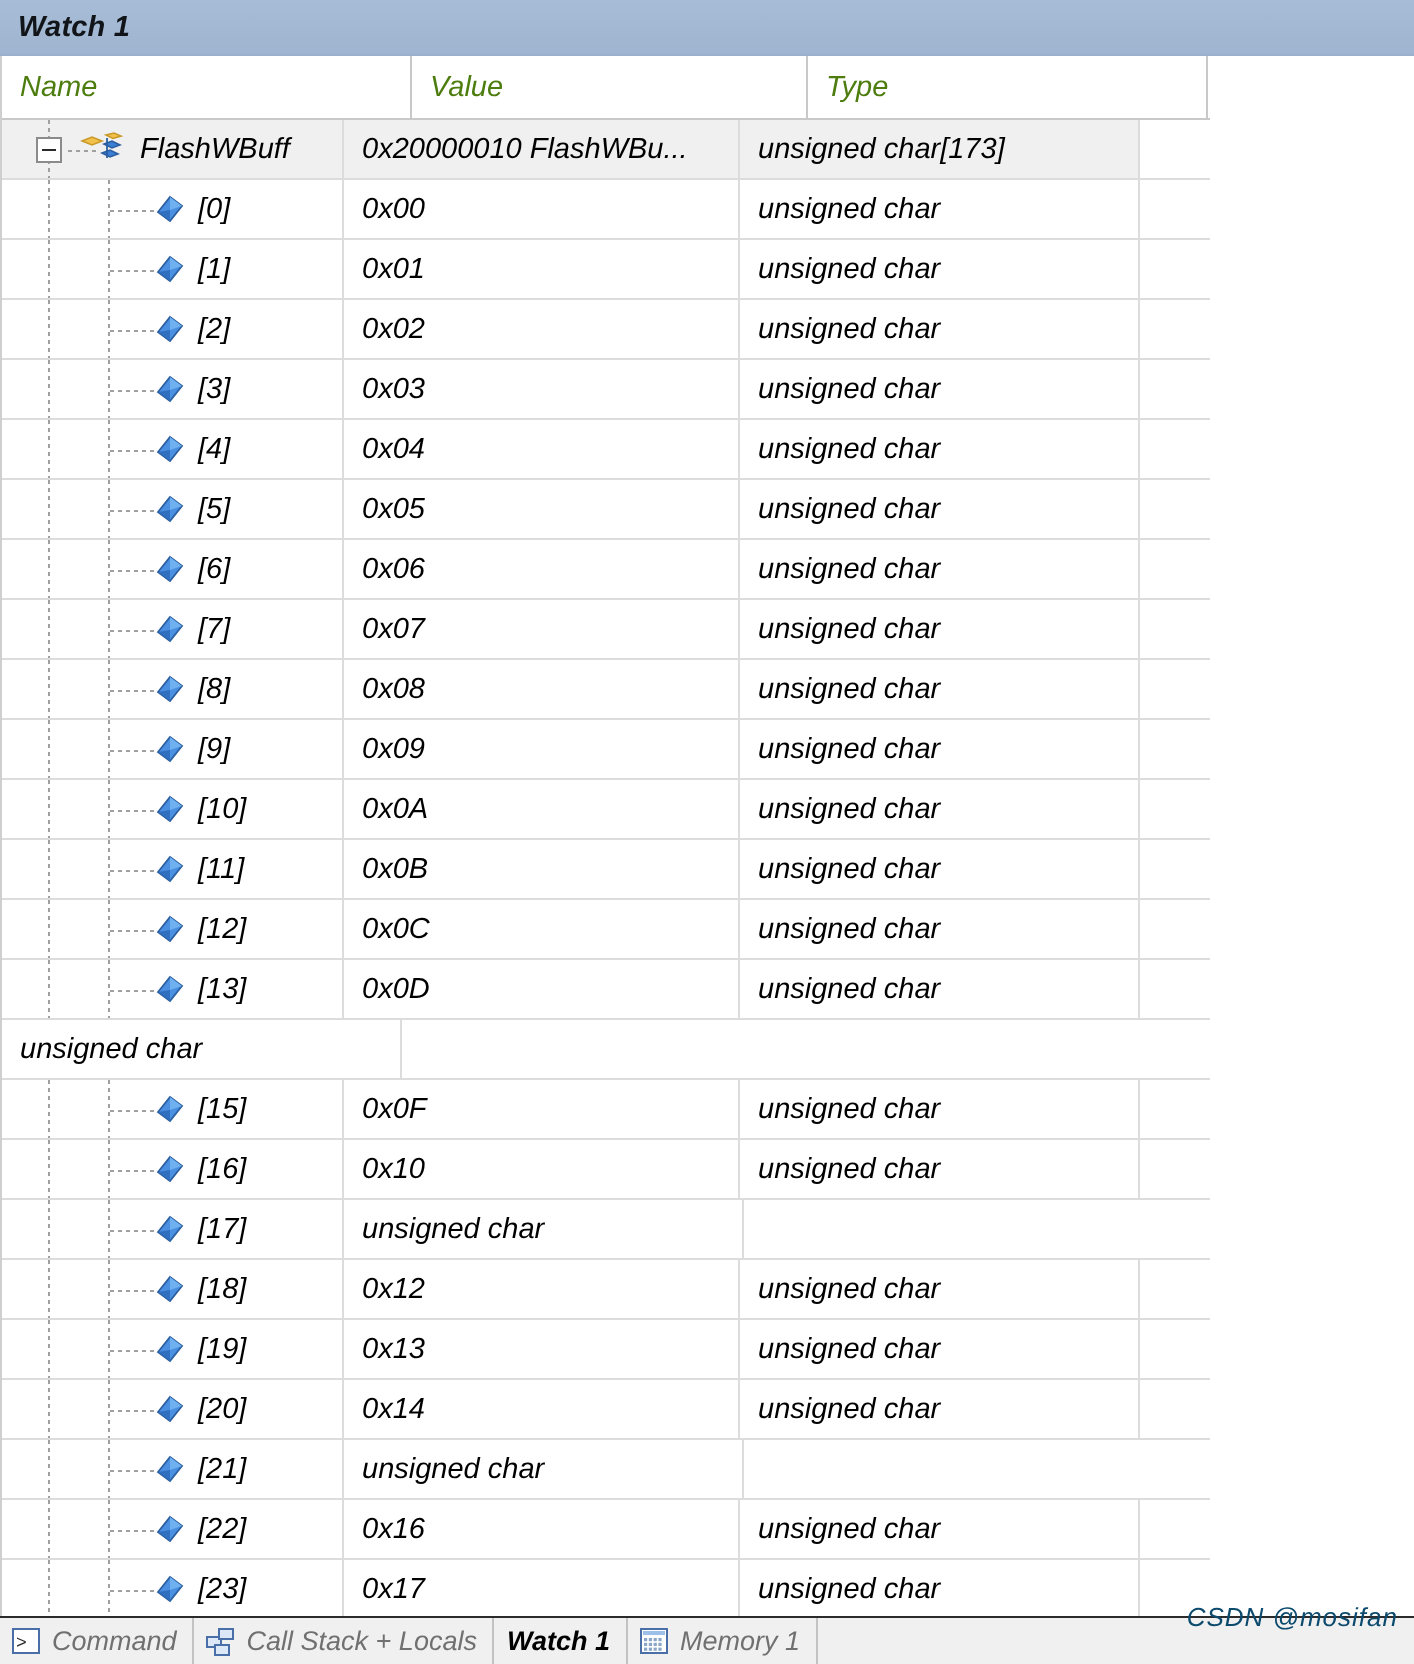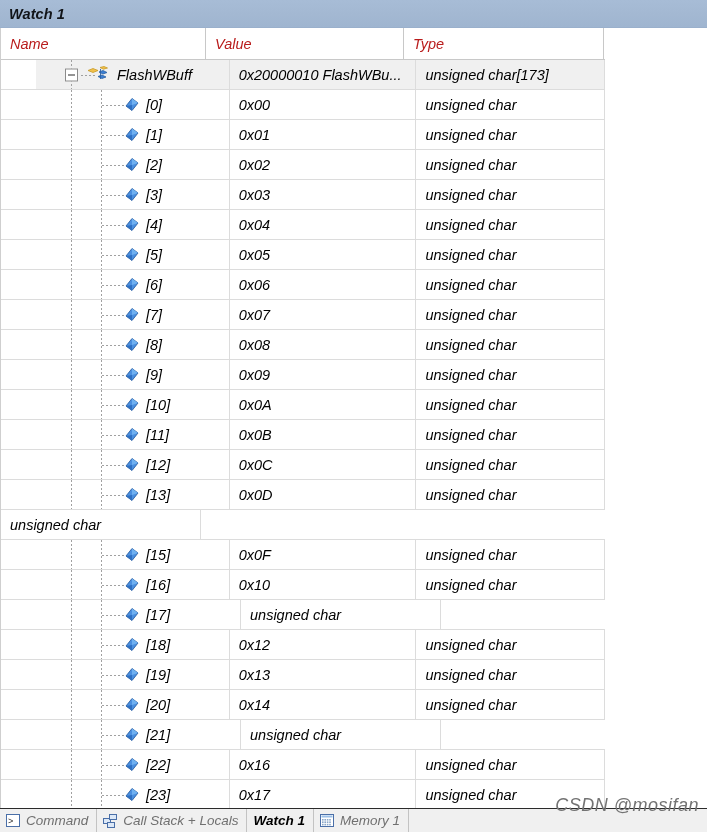--- a/index.html
+++ b/index.html
@@ -53,21 +53,21 @@
 
   
   .hdr {
     display: flex;
     height: 32px;
     background: #ffffff;
     border-bottom: 1px solid #c8c8c8;
   }
   .hdr .hcell {
     font-size: 14.5px;
-    color: #b91c1c;
+    color: #4d7c0f;
     display: flex;
     align-items: center;
     padding-left: 9px;
     border-right: 1px solid #c8c8c8;
     background: #ffffff;
   }
   .hcell.c-name  { width: 205px; }
   .hcell.c-value { width: 198px; text-align: right; }
   .hcell.c-type  { width: 200px; }
 
@@ -82,21 +82,21 @@
   .cell {
     font-size: 14.5px;
     color: #000000;
     display: flex;
     align-items: center;
     border-right: 1px solid #dcdcdc;
     background: #ffffff;
     white-space: nowrap;
     overflow: hidden;
   }
-  .cell.c-name  { width: 205px; position: relative; padding-left: 15px; margin-left: 35px; }
+  .cell.c-name  { width: 171px; position: relative; padding-left: 3px; }
   .cell.c-value { width: 198px; padding-left: 9px; }
   .cell.c-type  { width: 200px; padding-left: 9px; }
 
   
   .tree {
     display: flex;
     align-items: center;
     height: 100%;
     width: 100%;
     position: relative;
@@ -189,22 +189,22 @@
     font-weight: bold;
     background: #f0f0f0;
     border-right: 1px solid #c3c3c3;
   }
   .tab .tico { width: 15px; height: 14px; flex: 0 0 15px; }
 
   .watermark {
     position: absolute;
     right: 8px;
     bottom: 16px;
-    font-size: 18px;
-    color: #737373;
+    font-size: 13px;
+    color: #0c4a6e;
     letter-spacing: 0.5px;
     pointer-events: none;
     font-family: "Liberation Sans", sans-serif;
     white-space: nowrap;
   }
 </style>
 </head>
 <body>
 
 <div id="app">

